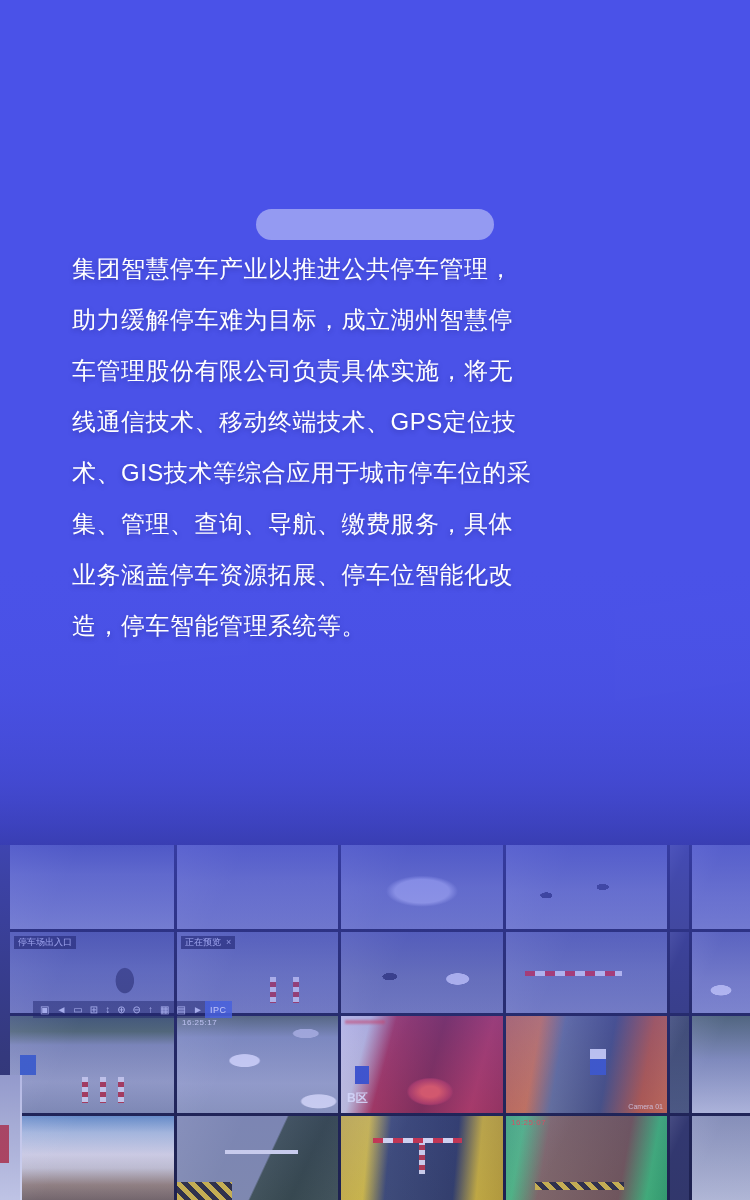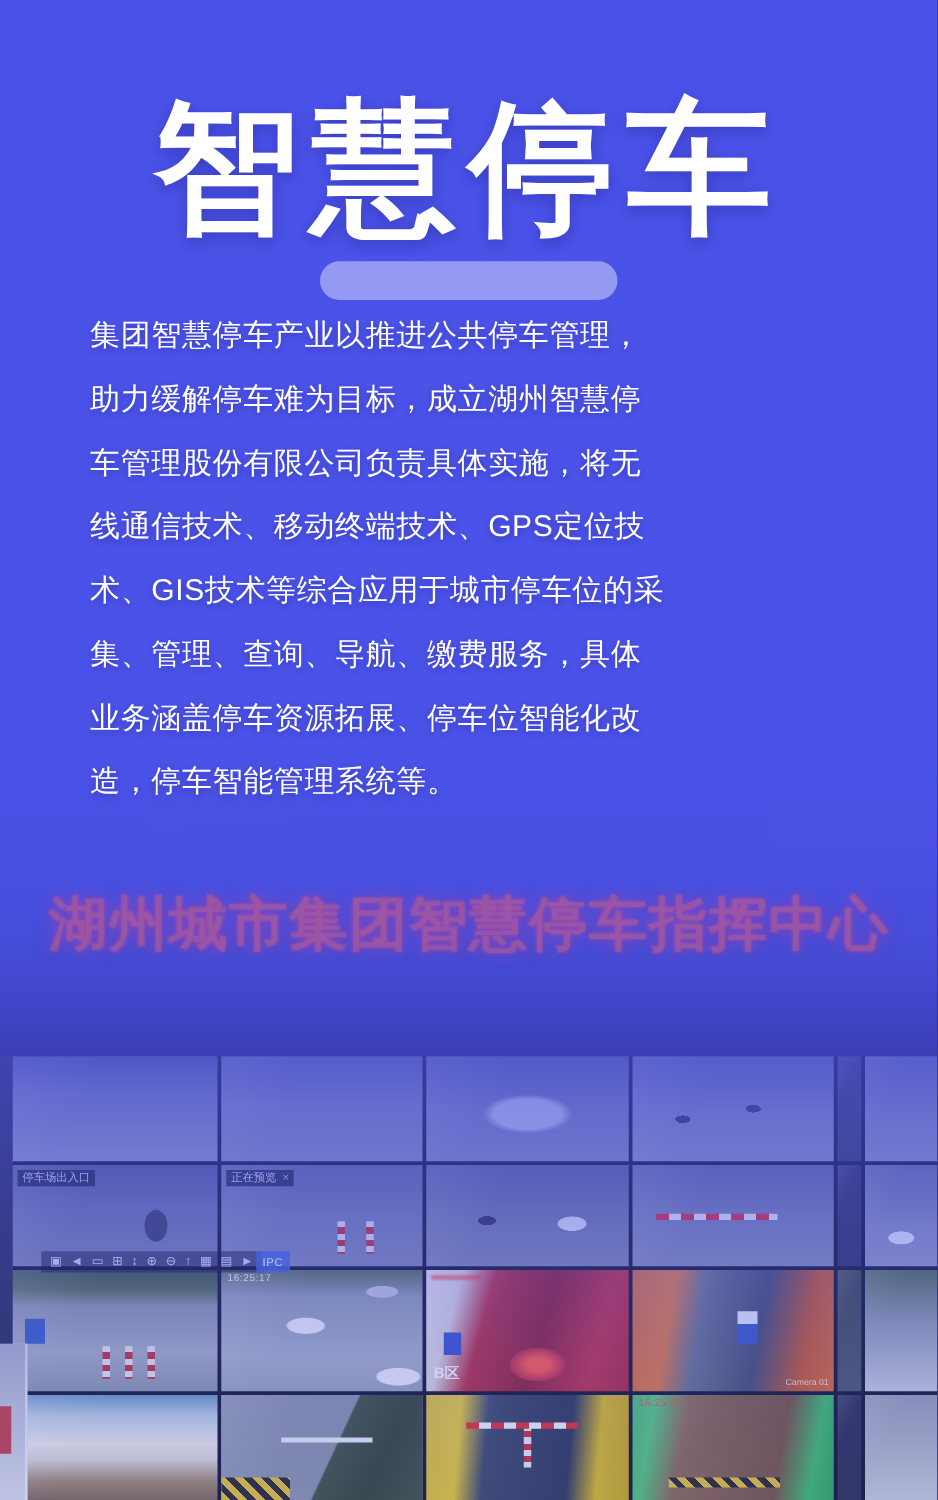--- a/index.html
+++ b/index.html
@@ -238,25 +238,23 @@
     <div class="ipc-tab">IPC</div>
 
     <div class="strip-dark"></div>
     <div class="strip-light">
       <div class="badge"></div>
     </div>
   </div>
 
   <div class="tint"></div>
 
-  <div class="sign">湖州城市集团智慧停车指挥中心</div>
 
   <div class="content">
     <div class="pill"></div>
-    <h1 class="title">智慧停车</h1>
     <div class="body-text">
       <p>集团智慧停车产业以推进公共停车管理，
 助力缓解停车难为目标，成立湖州智慧停
 车管理股份有限公司负责具体实施，将无
 线通信技术、移动终端技术、GPS定位技
 术、GIS技术等综合应用于城市停车位的采
 集、管理、查询、导航、缴费服务，具体
 业务涵盖停车资源拓展、停车位智能化改
 造，停车智能管理系统等。</p>
     </div>

